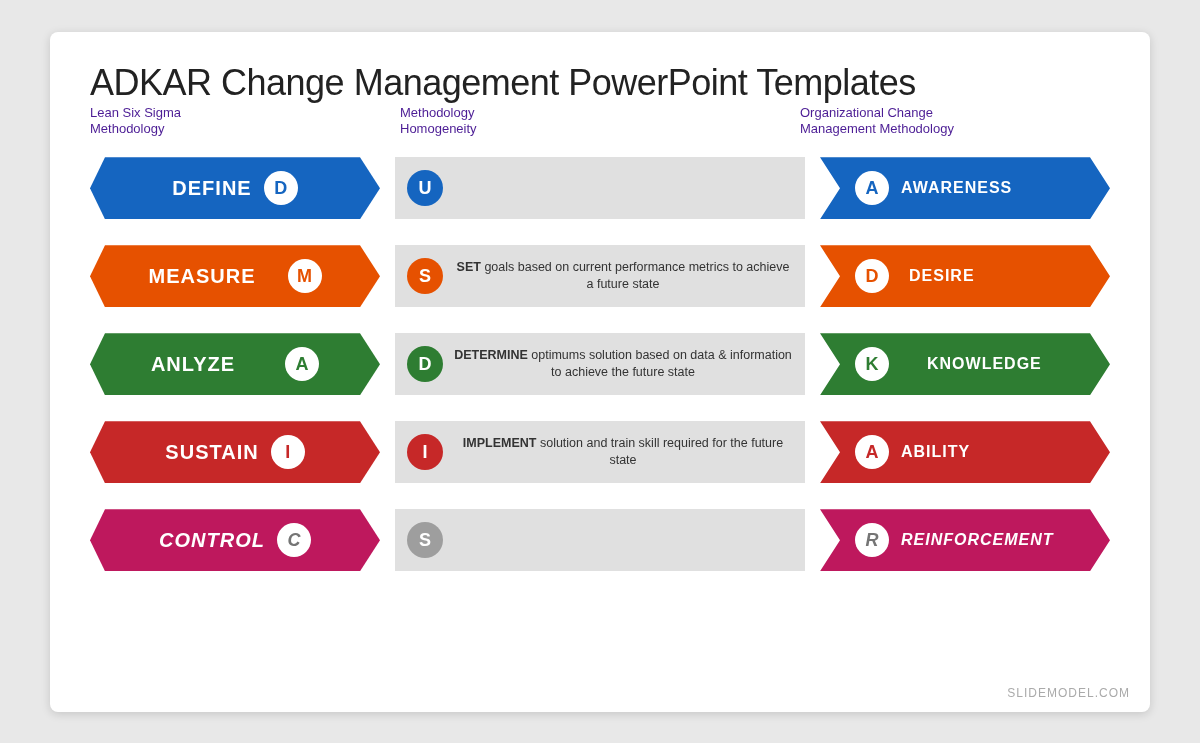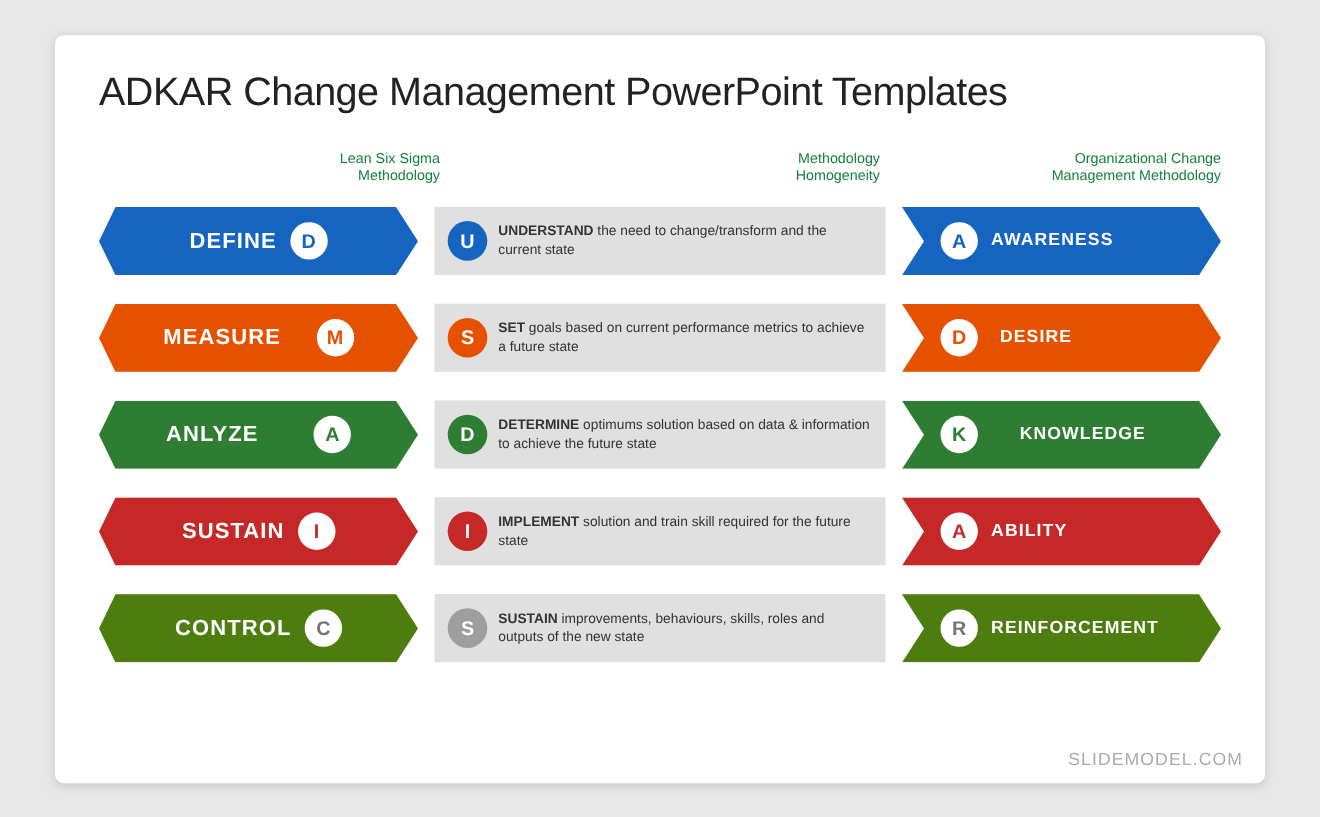--- a/index.html
+++ b/index.html
@@ -19,42 +19,43 @@
       border-radius: 8px;
       padding: 30px 40px 20px 40px;
       position: relative;
       box-shadow: 0 2px 10px rgba(0,0,0,0.15);
     }
     .main-title {
       font-size: 36px;
       font-weight: 300;
       color: #222;
       text-align: left;
-      margin-bottom: 32px;
+      margin-bottom: 1px;
       letter-spacing: -0.5px;
     }
     .columns-header {
       display: flex;
       margin-bottom: 10px;
       padding-left: 0;
     }
     .col-header {
       font-size: 13px;
-      color: #15803d;
-      text-align: right;
+      color: #4c1d95;
+      text-align: left;
       line-height: 1.3;
     }
     .col-header-left { width: 310px; }
     .col-header-mid { flex: 1; }
     .col-header-right { width: 310px; }
 
     .rows-container {
       display: flex;
       flex-direction: column;
       gap: 8px;
+      text-align: center;
     }
     .row {
       display: flex;
       align-items: center;
       height: 80px;
       gap: 0;
     }
 
     
     .left-arrow {
@@ -150,34 +151,34 @@
 
     
     .blue { background-color: #1565C0; }
     .blue-circle-text { color: #1565C0; }
     .orange { background-color: #E65100; gap: 20px; }
     .orange-circle-text { color: #E65100; }
     .green { background-color: #2E7D32; gap: 38px; }
     .green-circle-text { color: #2E7D32; }
     .red { background-color: #C62828; }
     .red-circle-text { color: #C62828; }
-    .gray { background-color: #4d7c0f; }
+    .gray { background-color: #be185d; font-style: italic; }
     .gray-circle-text { color: #757575; }
 
     .mid-circle-blue { background-color: #1565C0; }
     .mid-circle-orange { background-color: #E65100; }
     .mid-circle-green { background-color: #2E7D32; }
     .mid-circle-red { background-color: #C62828; }
     .mid-circle-gray { background-color: #9E9E9E; }
 
     .watermark {
       position: absolute;
       bottom: 12px;
       right: 20px;
-      font-size: 16px;
+      font-size: 12px;
       color: #aaa;
       letter-spacing: 1px;
     }
   </style>
 </head>
 <body>
 
 <div class="slide">
   <h1 class="main-title">ADKAR Change Management PowerPoint Templates</h1>
 
@@ -189,21 +190,20 @@
 
   <div class="rows-container">
 
     <div class="row">
       <div class="left-arrow blue">
         <span class="left-arrow-label">DEFINE</span>
         <div class="left-arrow-circle blue-circle-text">D</div>
       </div>
       <div class="middle-section">
         <div class="mid-circle mid-circle-blue">U</div>
-        <div class="mid-text"><strong>UNDERSTAND</strong> the need to change/transform and the current state</div>
       </div>
       <div class="right-arrow blue">
         <div class="right-arrow-circle blue-circle-text">A</div>
         <span class="right-arrow-label">AWARENESS</span>
       </div>
     </div>
 
     <div class="row">
       <div class="left-arrow orange">
         <span class="left-arrow-label">MEASURE</span>
@@ -249,21 +249,20 @@
       </div>
     </div>
 
     <div class="row">
       <div class="left-arrow gray">
         <span class="left-arrow-label">CONTROL</span>
         <div class="left-arrow-circle gray-circle-text">C</div>
       </div>
       <div class="middle-section">
         <div class="mid-circle mid-circle-gray">S</div>
-        <div class="mid-text"><strong>SUSTAIN</strong> improvements, behaviours, skills, roles and outputs of the new state</div>
       </div>
       <div class="right-arrow gray">
         <div class="right-arrow-circle gray-circle-text">R</div>
         <span class="right-arrow-label">REINFORCEMENT</span>
       </div>
     </div>
 
   </div>
 
   <div class="watermark">SLIDEMODEL.COM</div>

